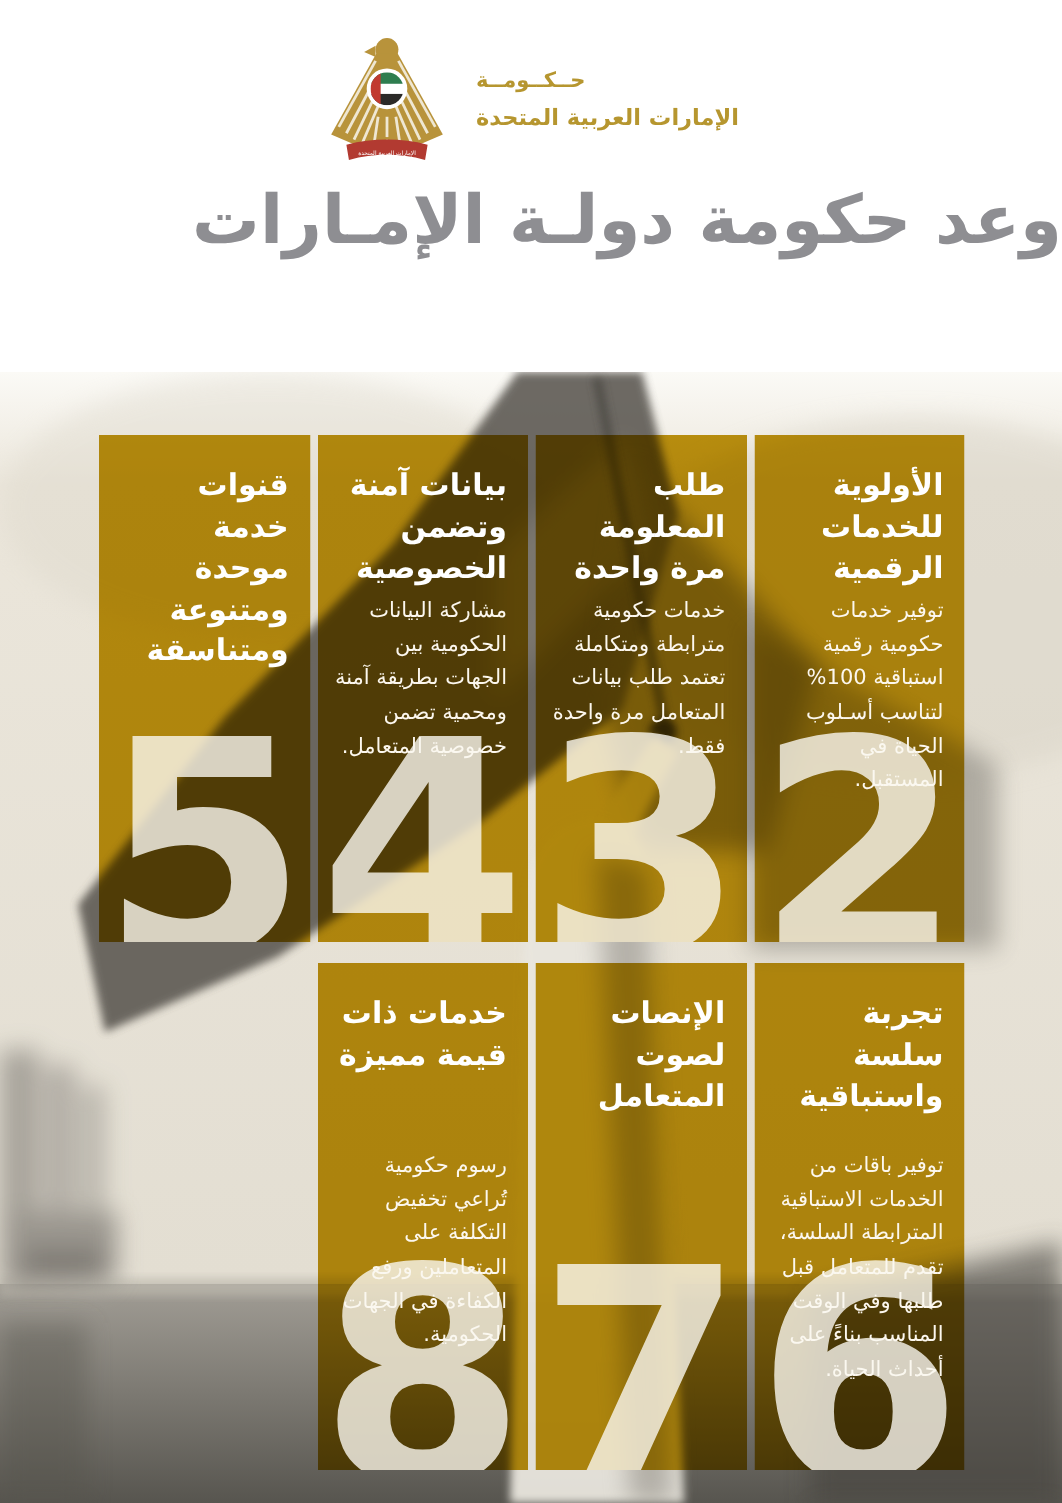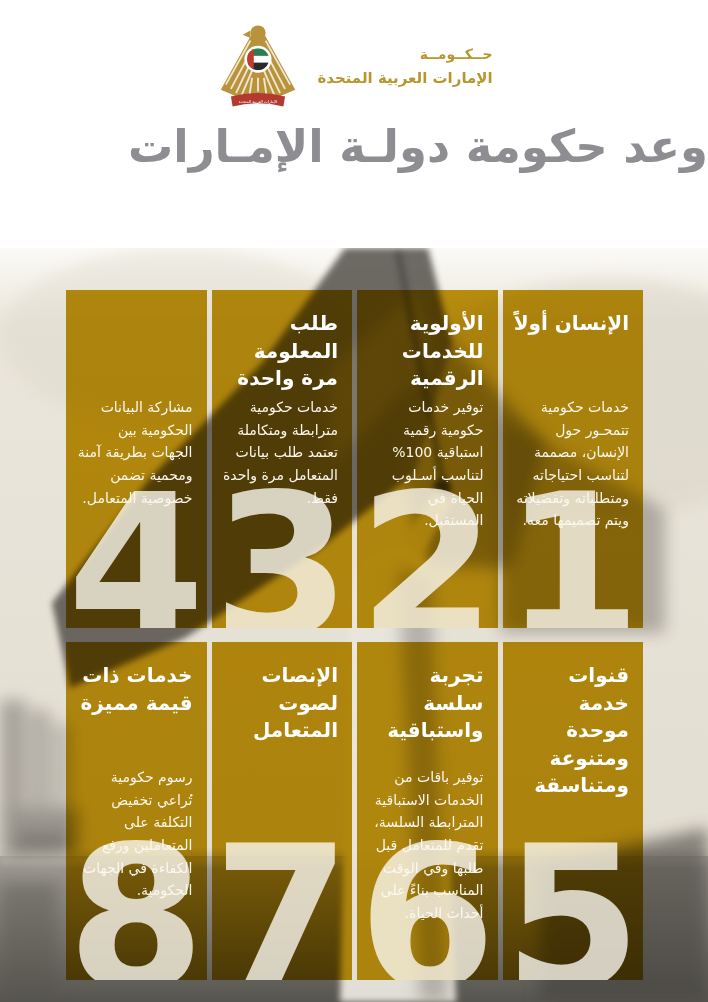--- a/index.html
+++ b/index.html
@@ -5,21 +5,21 @@
   html,body{margin:0;padding:0;}
   .poster{
     position:relative;width:708px;height:1002px;overflow:hidden;
     background:#ffffff;font-family:"DejaVu Sans",sans-serif;
   }
   
   .photo{position:absolute;left:0;top:248px;width:708px;height:754px;display:block;}
   
   .gov-logo{position:absolute;top:22px;left:0;right:0;display:flex;justify-content:center;align-items:center;gap:16px;}
   .falcon{width:86px;height:88px;display:block;}
-  .logo-text{text-align:right;direction:rtl;color:var(--logo-gold,#b6962f);}
+  .logo-text{text-align:left;direction:rtl;color:var(--logo-gold,#b6962f);}
   .logo-line1{font-size:14px;font-weight:bold;letter-spacing:1px;margin-bottom:7px;}
   .logo-line2{font-size:15px;font-weight:bold;}
   
   .main-title{
     position:absolute;top:120px;left:0;right:0;margin:0;
     direction:rtl;font-weight:bold;
     font-size:45px;line-height:1.18;color:var(--title-gray,#8e8e92);
   }
   
   .grid{
@@ -140,43 +140,38 @@
       <div class="logo-line2">الإمارات العربية المتحدة</div>
     </div>
   </header>
 
   <h1 class="main-title">
     <span>وعد حكومة دولـة الإمـارات</span><br>
   </h1>
 
   <main class="grid">
 
-    <section class="card row1">
-      <div class="card-bg"></div>
-      <h2 class="card-title">الإنسان أولاً</h2>
-      <p class="card-desc">خدمات حكومية تتمحـور حول الإنسان، مصممة لتناسب احتياجاته ومتطلباته وتفضيلاته ويتم تصميمها معه.</p>
-      <div class="card-number">1</div>
-    </section>
 
     <section class="card row1">
       <div class="card-bg"></div>
       <h2 class="card-title">الأولوية للخدمات الرقمية</h2>
       <p class="card-desc">توفير خدمات حكومية رقمية استباقية 100% لتناسب أسـلوب الحياة في المستقبل.</p>
       <div class="card-number">2</div>
     </section>
 
     <section class="card row1">
       <div class="card-bg"></div>
       <h2 class="card-title">طلب المعلومة مرة واحدة</h2>
       <p class="card-desc">خدمات حكومية مترابطة ومتكاملة تعتمد طلب بيانات المتعامل مرة واحدة فقط.</p>
       <div class="card-number">3</div>
     </section>
 
     <section class="card row1">
       <div class="card-bg"></div>
+      <h2 class="card-title">بيانات آمنة وتضمن الخصوصية</h2>
       <p class="card-desc">مشاركة البيانات الحكومية بين الجهات بطريقة آمنة ومحمية تضمن خصوصية المتعامل.</p>
       <div class="card-number">4</div>
     </section>
 
     <section class="card row2">
       <div class="card-bg"></div>
       <h2 class="card-title">قنوات خدمة موحدة ومتنوعة ومتناسقة</h2>
       <div class="card-number">5</div>
     </section>
 

